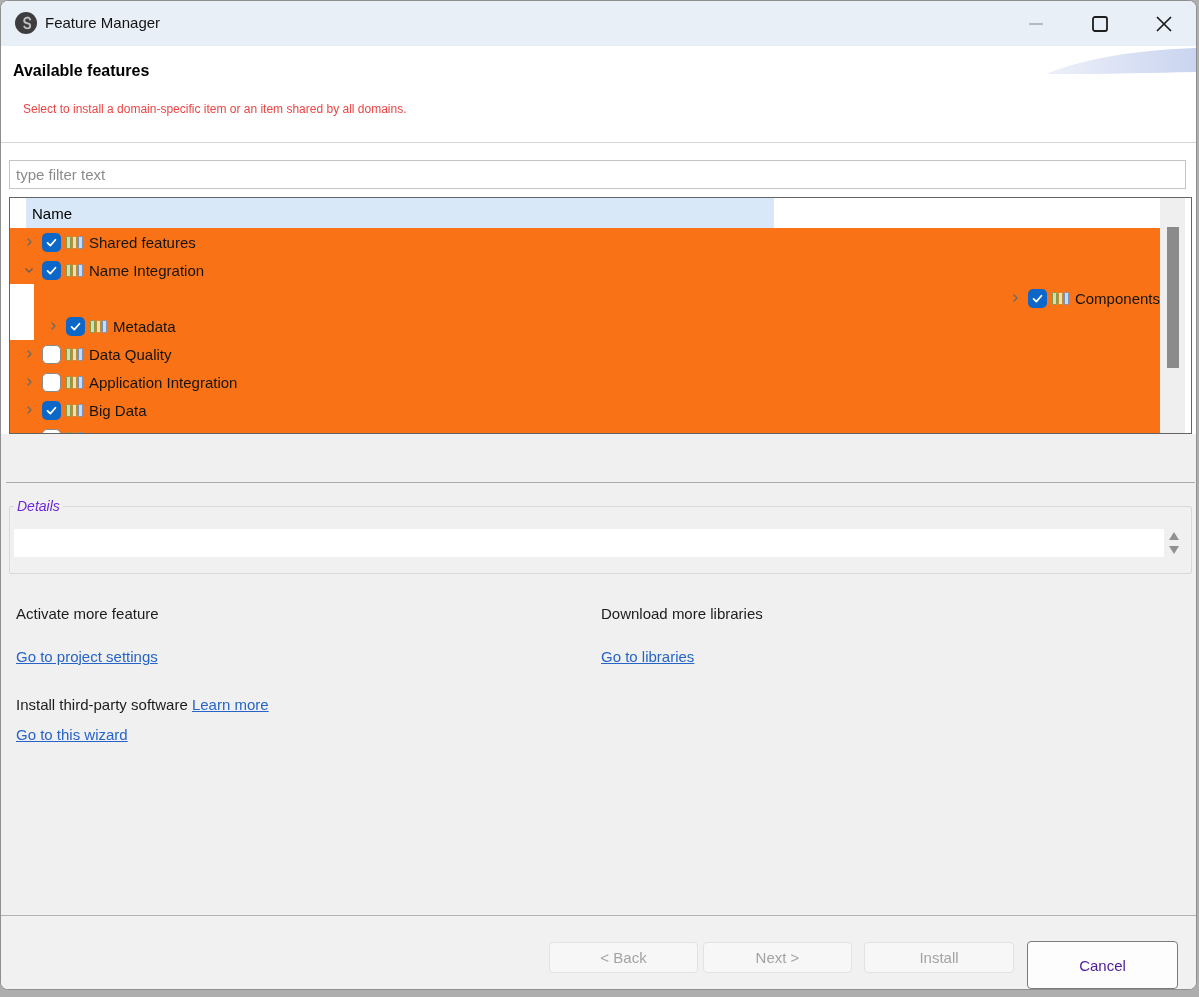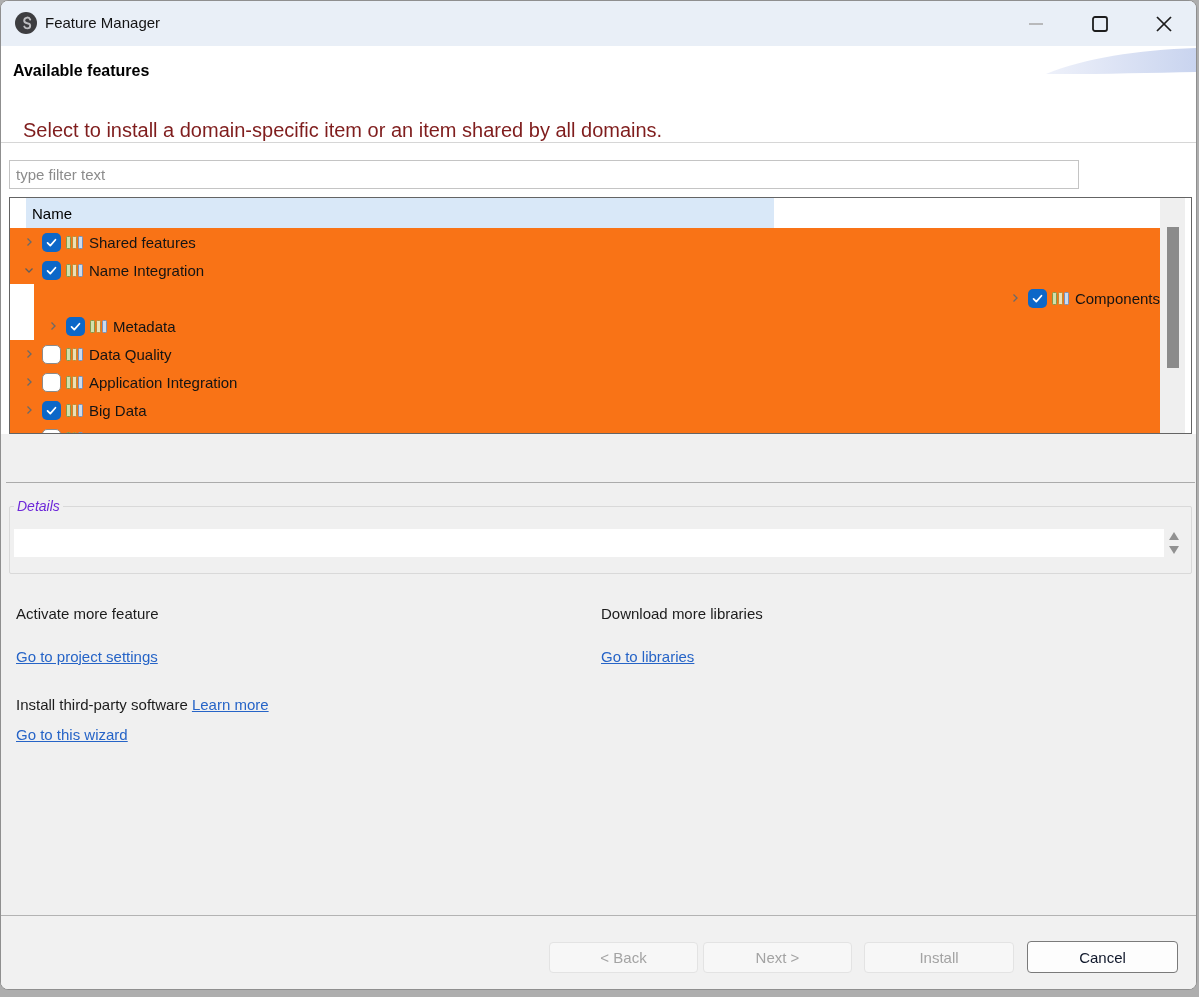--- a/index.html
+++ b/index.html
@@ -30,25 +30,25 @@
   .win-controls { position:absolute; right:0; top:0; height:45px; display:flex; }
   .win-btn { width:64px; height:45px; display:flex; align-items:center; justify-content:center; }
   
   .header {
     position:absolute; left:0; top:45px; width:100%; height:97px;
     background:#ffffff;
     border-bottom:1px solid #d6d6d6;
   }
   .swoosh { position:absolute; right:0; top:0; width:150px; height:34px; pointer-events:none; }
   .page-title { position:absolute; left:12px; top:16px; font-size:16px; font-weight:bold; color:#000; }
-  .page-subtitle { position:absolute; left:22px; top:73px; font-size:20px; color:#7f1d1d; }
+  .page-subtitle { position:absolute; left:22px; top:56px; font-size:12px; color:#ef4444; }
   
   .content-white { position:absolute; left:0; top:143px; width:100%; height:290px; background:#ffffff; }
   .filter-input {
-    position:absolute; left:8px; top:16px; width:1070px; height:29px;
+    position:absolute; left:8px; top:16px; width:1177px; height:29px;
     border:1px solid #c4c4c4; background:#fff;
     font-family:"Liberation Sans", sans-serif;
     font-size:15px; color:#1b1b1b; padding:0 6px; outline:none; border-radius:0;
   }
   .filter-input::placeholder { color:#8c8c8c; opacity:1; }
   .table-panel {
     position:absolute; left:8px; top:53px; width:1183px; height:237px;
     border:1px solid #646464; background:#fff; overflow:hidden;
   }
   .table-header { position:absolute; left:16px; top:0; width:100%; height:30px; display:flex; }
@@ -107,21 +107,21 @@
   .footer {
     position:absolute; left:0; top:914px; width:100%; height:76px;
     background:#f1f1f1; border-top:1px solid #b3b3b3;
   }
   .btn {
     position:absolute; top:26px; height:31px; border-radius:4px;
     display:flex; align-items:center; justify-content:center;
     font-size:15px; font-family:"Liberation Sans", sans-serif;
   }
   .btn.disabled { background:#f7f7f7; border:1px solid #e3e3e3; color:#a3a3a3; }
-  .btn.primary-cancel { background:#fdfdfd; border:1px solid #7a7a7a; color:#0f172a; top:25px; height:32px; }
+  .btn.primary-cancel { background:#fdfdfd; border:1px solid #7a7a7a; color:#4c1d95; top:25px; height:48px; }
   .btn-back { left:548px; width:149px; }
   .btn-next { left:702px; width:149px; }
   .btn-install { left:863px; width:150px; }
   .btn-cancel { left:1026px; width:151px; }
 </style>
 </head>
 <body>
 
 <div class="window">
 

